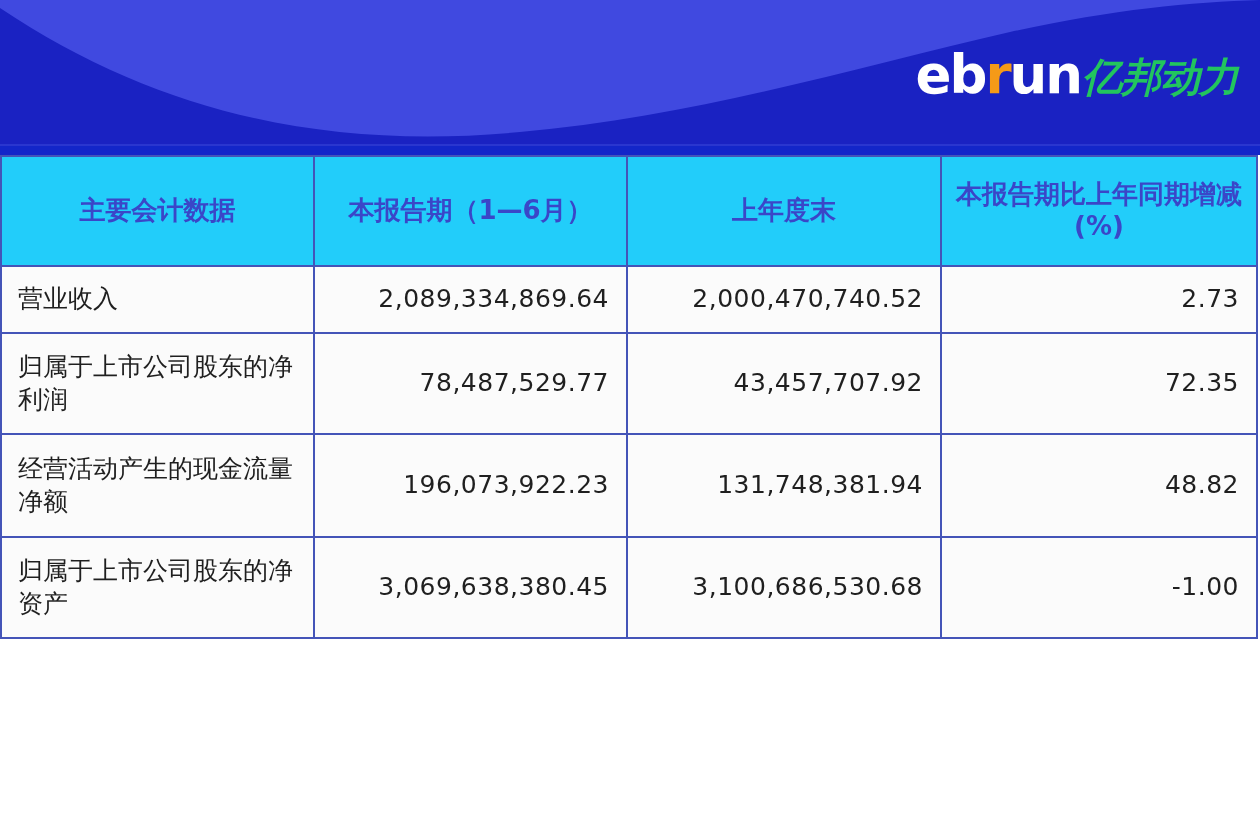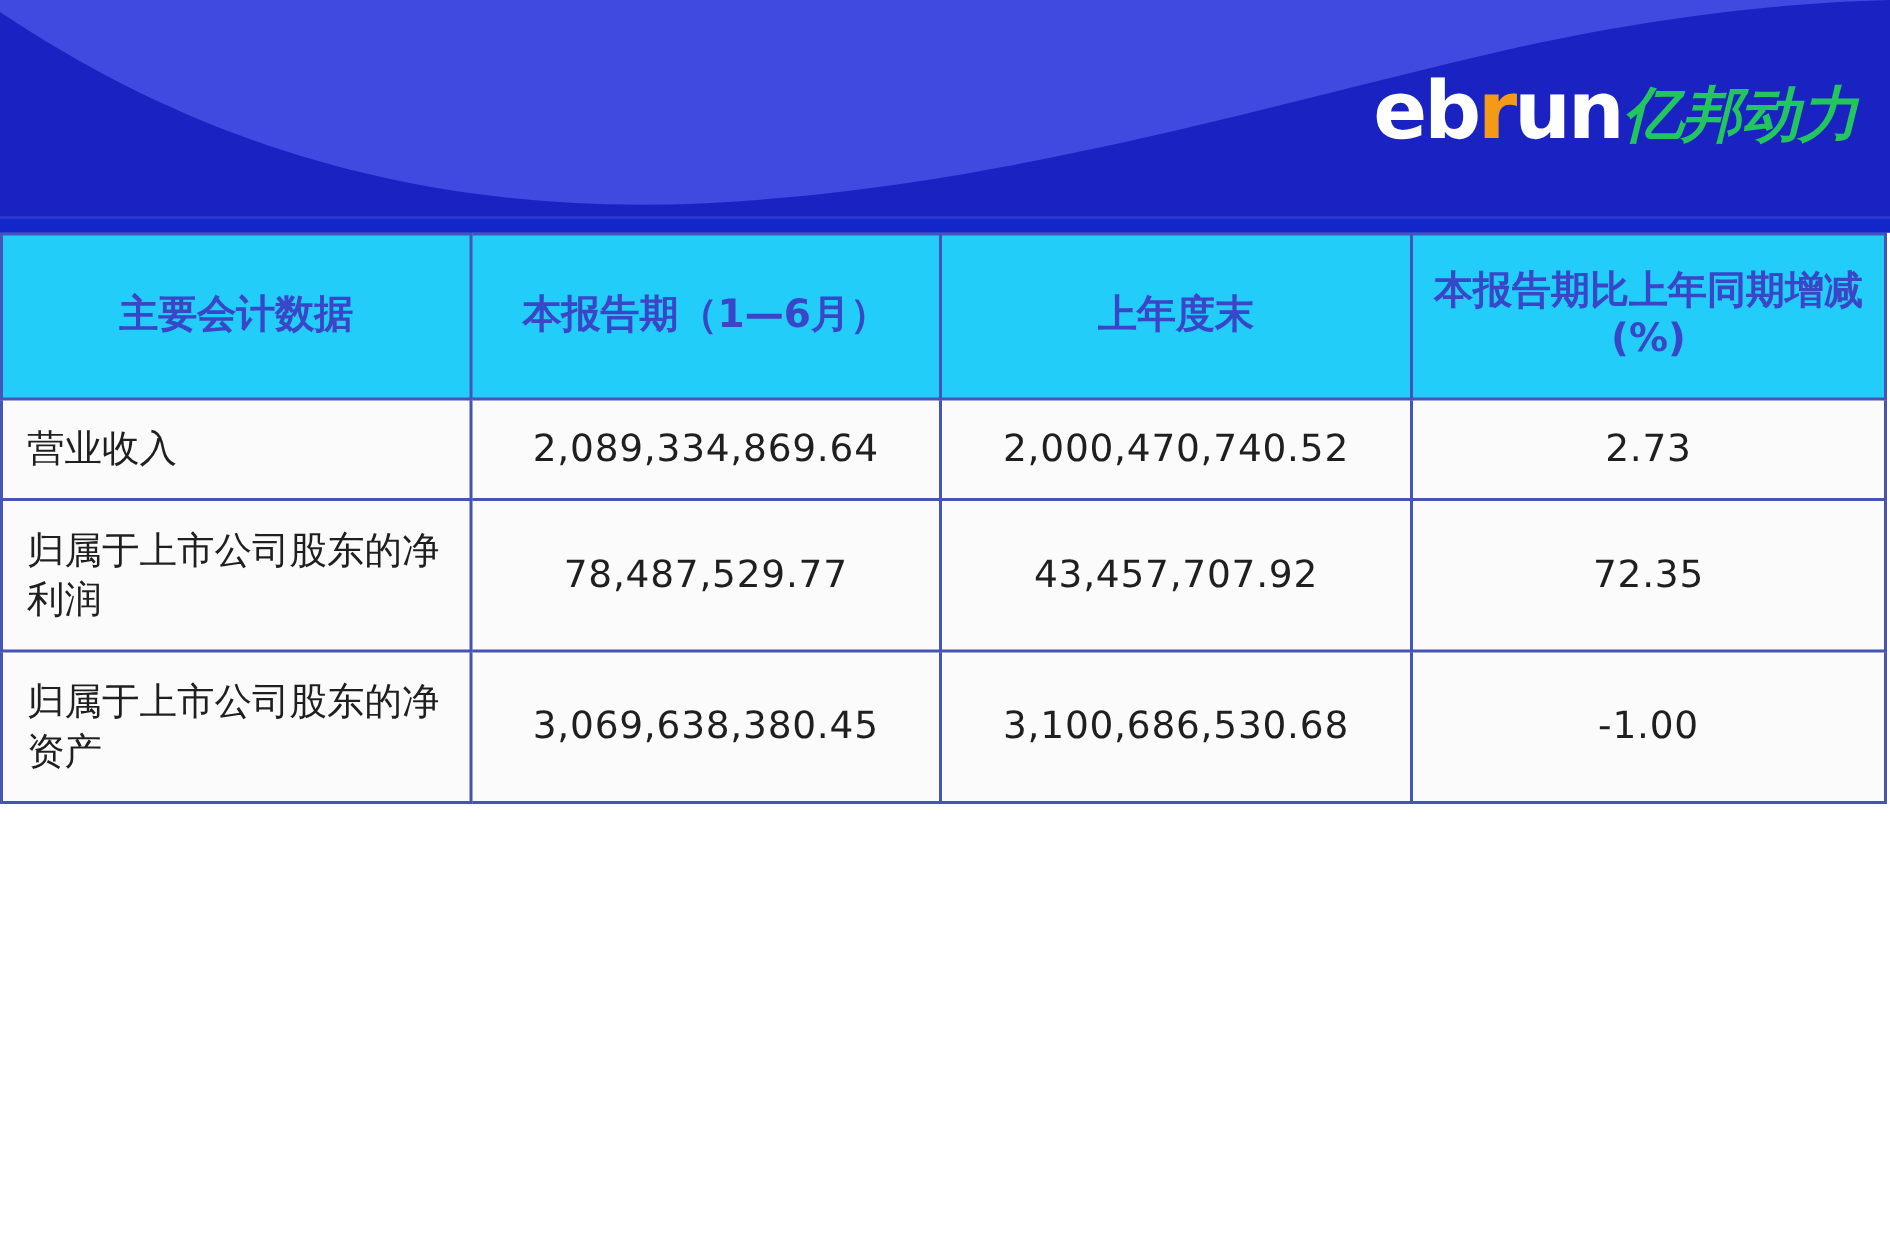--- a/index.html
+++ b/index.html
@@ -119,21 +119,21 @@
     font-size: 25px;
     line-height: 1.30;
     text-align: left;
     padding: 6px 16px;
     font-family: "DejaVu Sans", sans-serif;
   }
   td.num {
     color: #1f1f1f;
     font-size: 25px;
     line-height: 1.30;
-    text-align: center;
+    text-align: right;
     padding: 6px 17px;
     font-family: "DejaVu Sans", sans-serif;
     letter-spacing: 0.5px;
   }
   td.sub {
     color: #1f1f1f;
     font-size: 25px;
     line-height: 1.30;
     text-align: left;
     padding: 6px 18px;
@@ -191,20 +191,26 @@
         <td class="num">2,089,334,869.64</td>
         <td class="num">2,000,470,740.52</td>
         <td class="num">2.73</td>
       </tr>
       <tr class="r-2">
         <td class="label">归属于上市公司股东的净利润</td>
         <td class="num">78,487,529.77</td>
         <td class="num">43,457,707.92</td>
         <td class="num">72.35</td>
       </tr>
+      <tr class="r-4">
+        <td class="label">经营活动产生的现金流量净额</td>
+        <td class="num">196,073,922.23</td>
+        <td class="num">131,748,381.94</td>
+        <td class="num">48.82</td>
+      </tr>
       <tr class="r-6">
         <td class="label">归属于上市公司股东的净资产</td>
         <td class="num">3,069,638,380.45</td>
         <td class="num">3,100,686,530.68</td>
         <td class="num">-1.00</td>
       </tr>
 
     </tbody>
   </table>
 </div>

